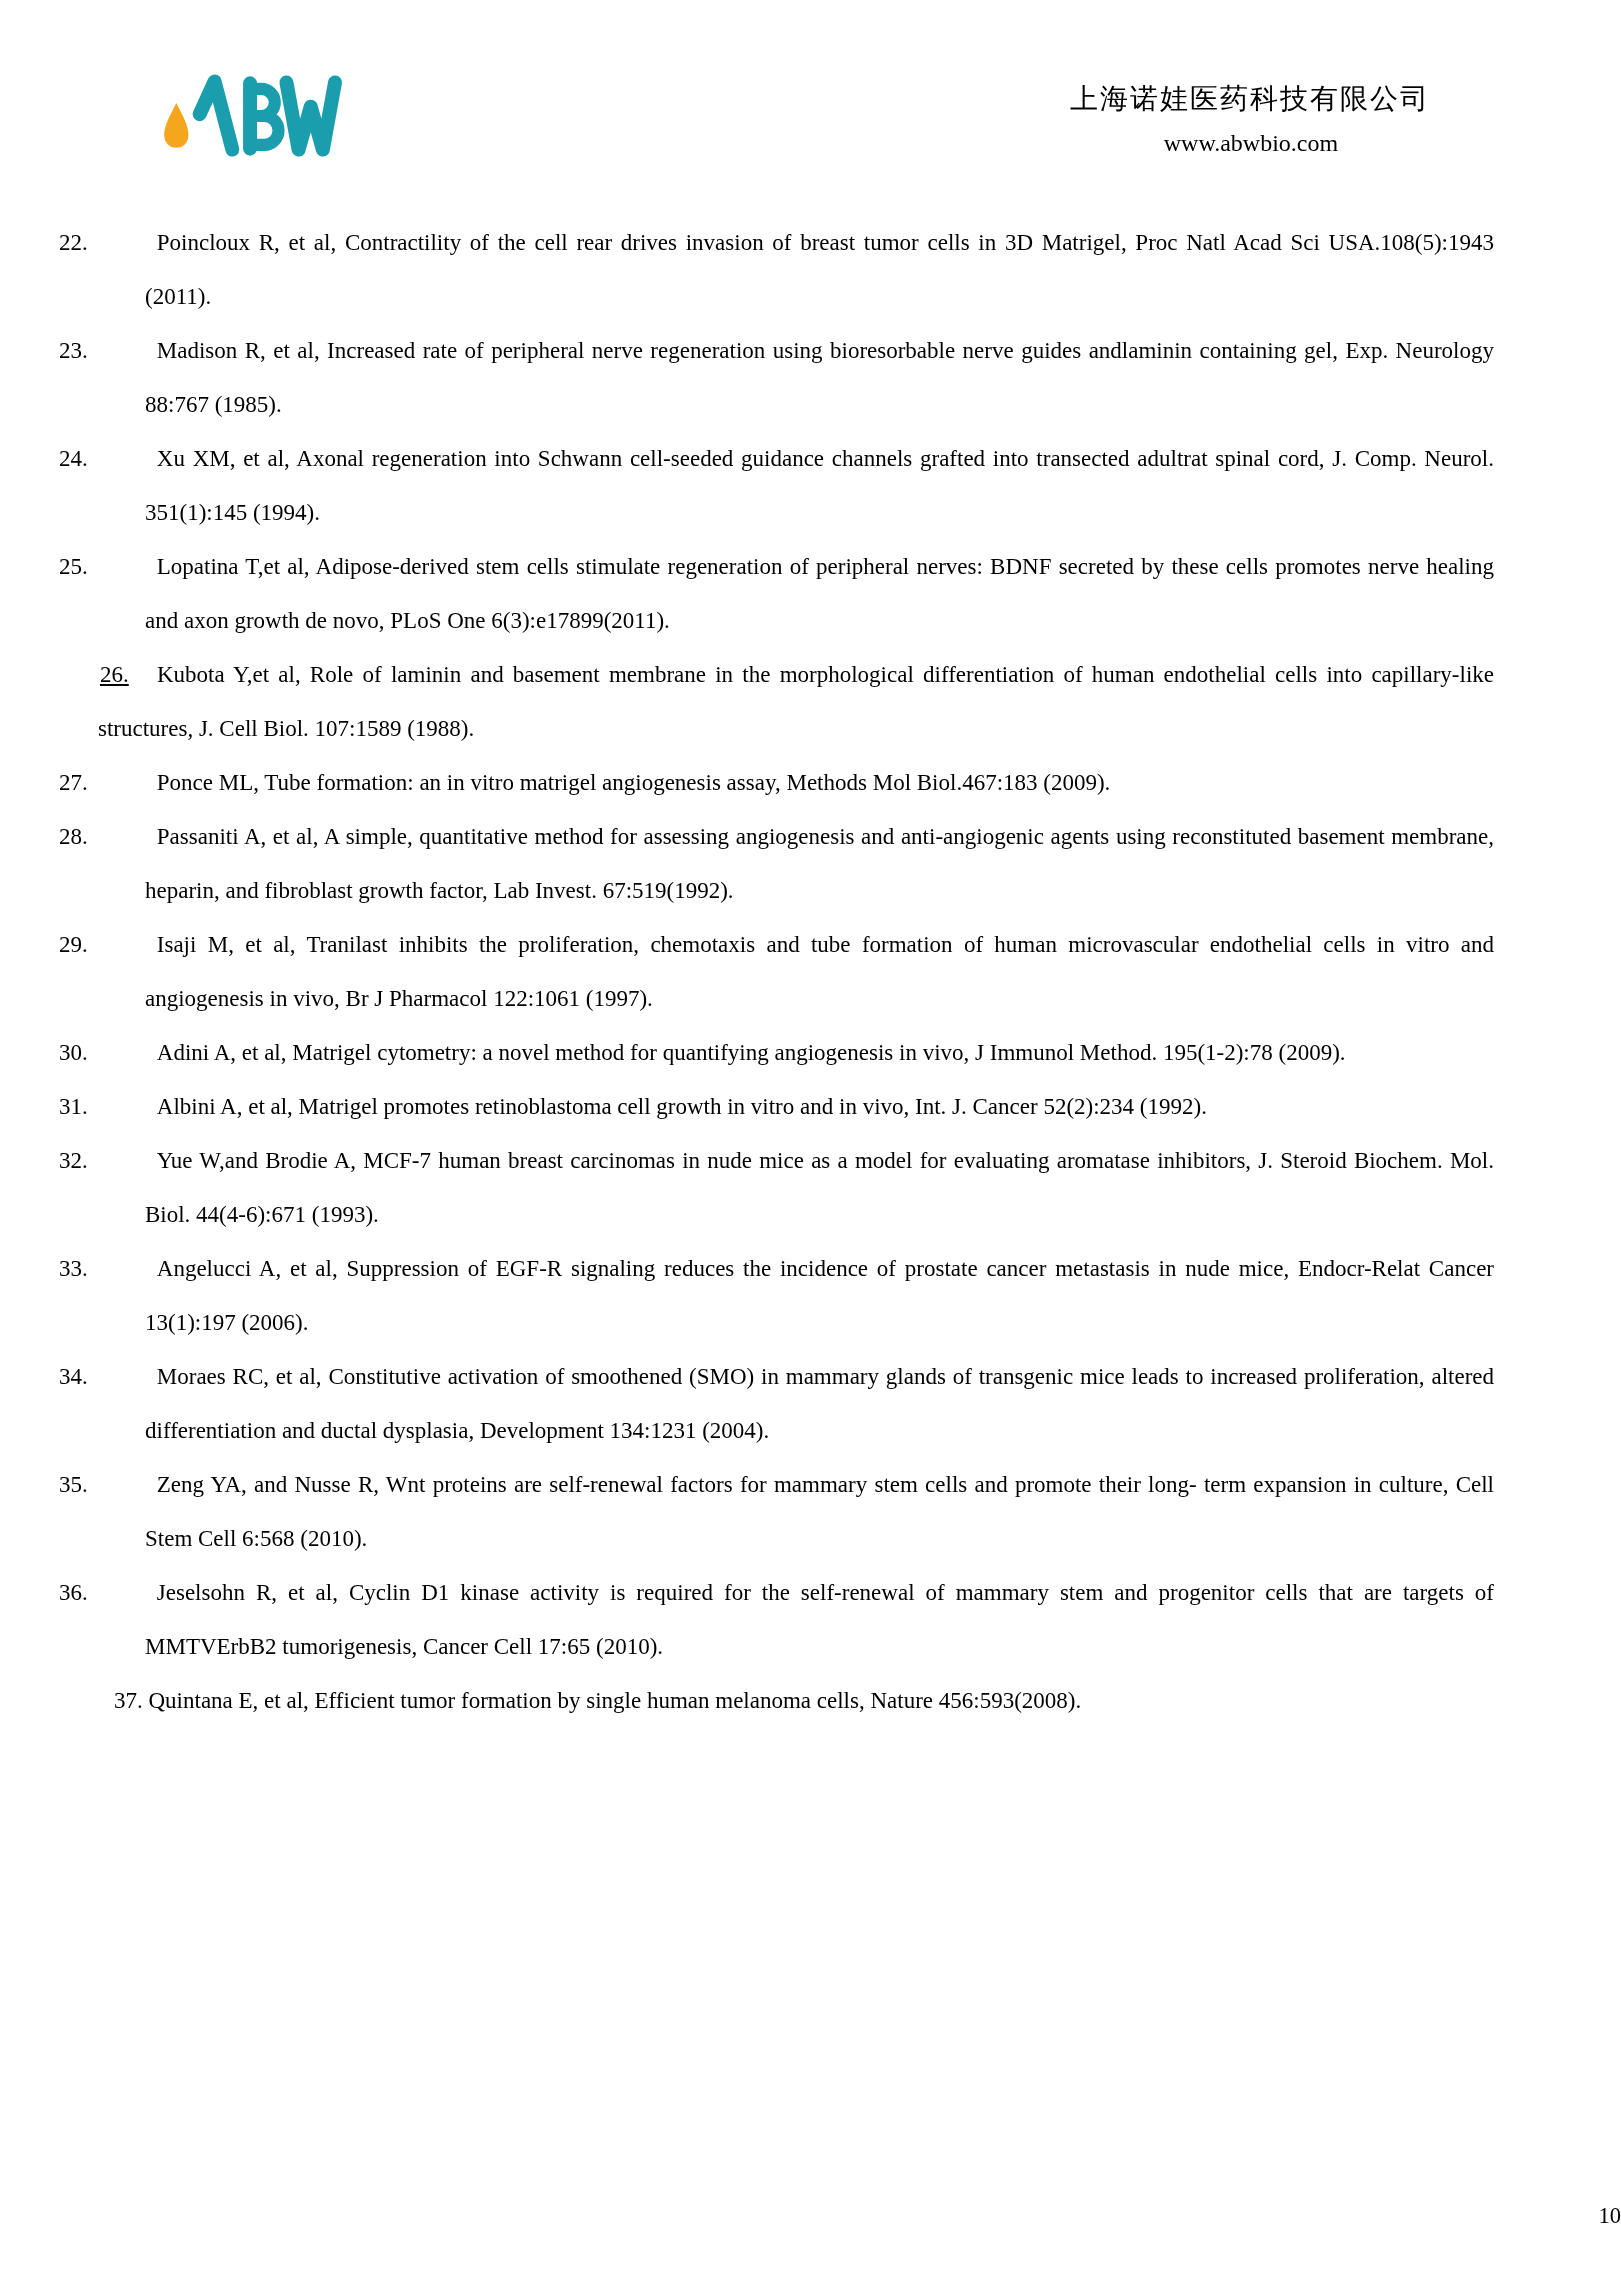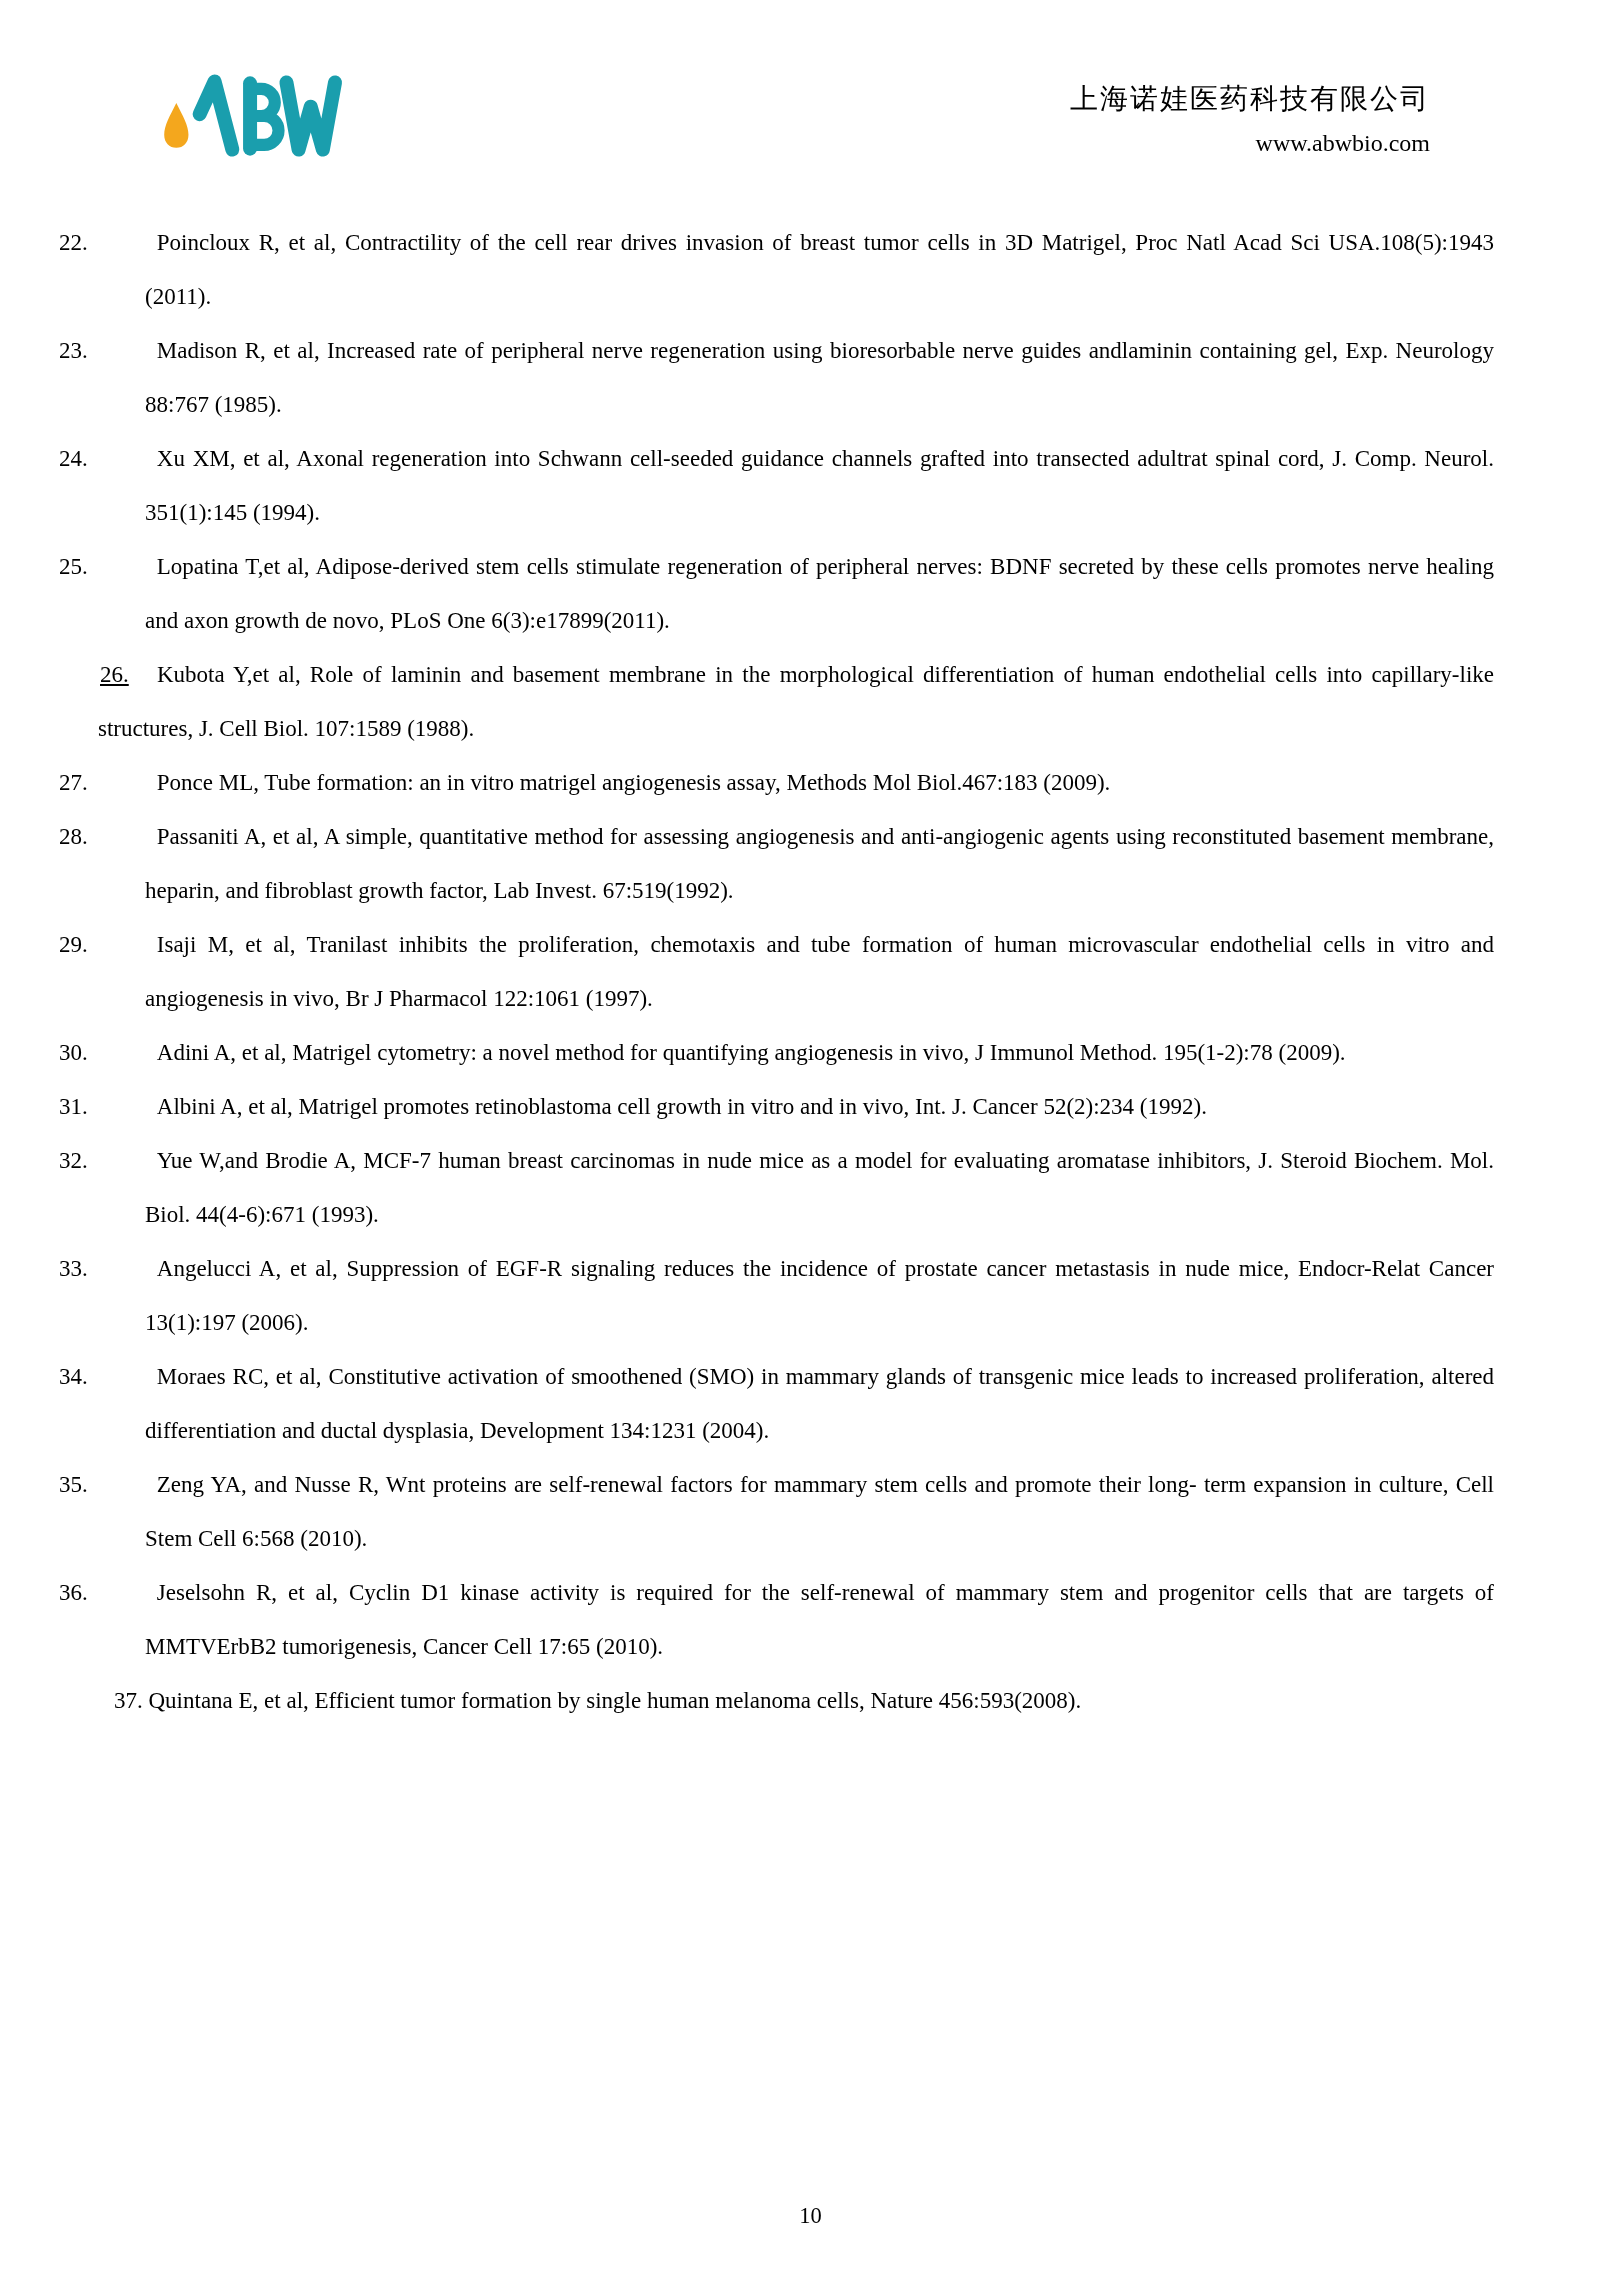--- a/index.html
+++ b/index.html
@@ -8,21 +8,21 @@
     background: #ffffff;
     font-family: "Liberation Serif", serif;
     color: #000000;
     position: relative;
     overflow: hidden;
   }
   .page { position: absolute; inset: 0; background: #ffffff; }
 
   
   .logo-wrap { position: absolute; left: 153px; top: 69px; width: 196px; height: 94px; }
-  .header-right { position: absolute; left: 1070px; top: 80px; text-align: right; }
+  .header-right { position: absolute; left: 1070px; top: 80px; text-align: center; }
   .company-cn {
     font-size: 28px; letter-spacing: 2px; white-space: nowrap;
     font-family: "Liberation Serif", serif;
   }
   .website {
     font-size: 24px; margin-top: 11.8px; margin-left: 2px;
     font-family: "Liberation Serif", serif;
   }
 
   
@@ -38,21 +38,21 @@
   .ref.normal { padding-left: 47px; text-indent: 11.8px; }
   .ref.normal .num { position: absolute; left: -39px; top: 0; text-indent: 0; }
   .ref.flush { padding-left: 0; text-indent: 59px; }
   .ref.flush .num { position: absolute; left: 2px; top: 0; text-indent: 0; text-decoration: underline; }
   .ref.inline { padding-left: 0; text-indent: 0; margin-left: 16px; }
   .num-inline { display: inline; }
 
   
   .page-num {
     position: absolute; top: 2203px; left: 0; right: 0;
-    text-align: center; font-size: 22.5px;
+    text-align: right; font-size: 22.5px;
   }
 </style>
 </head>
 <body>
 
 <div class="page">
 
   <div class="logo-wrap">
     <svg viewBox="0 0 210 100" width="196" height="94" aria-hidden="true">
 

